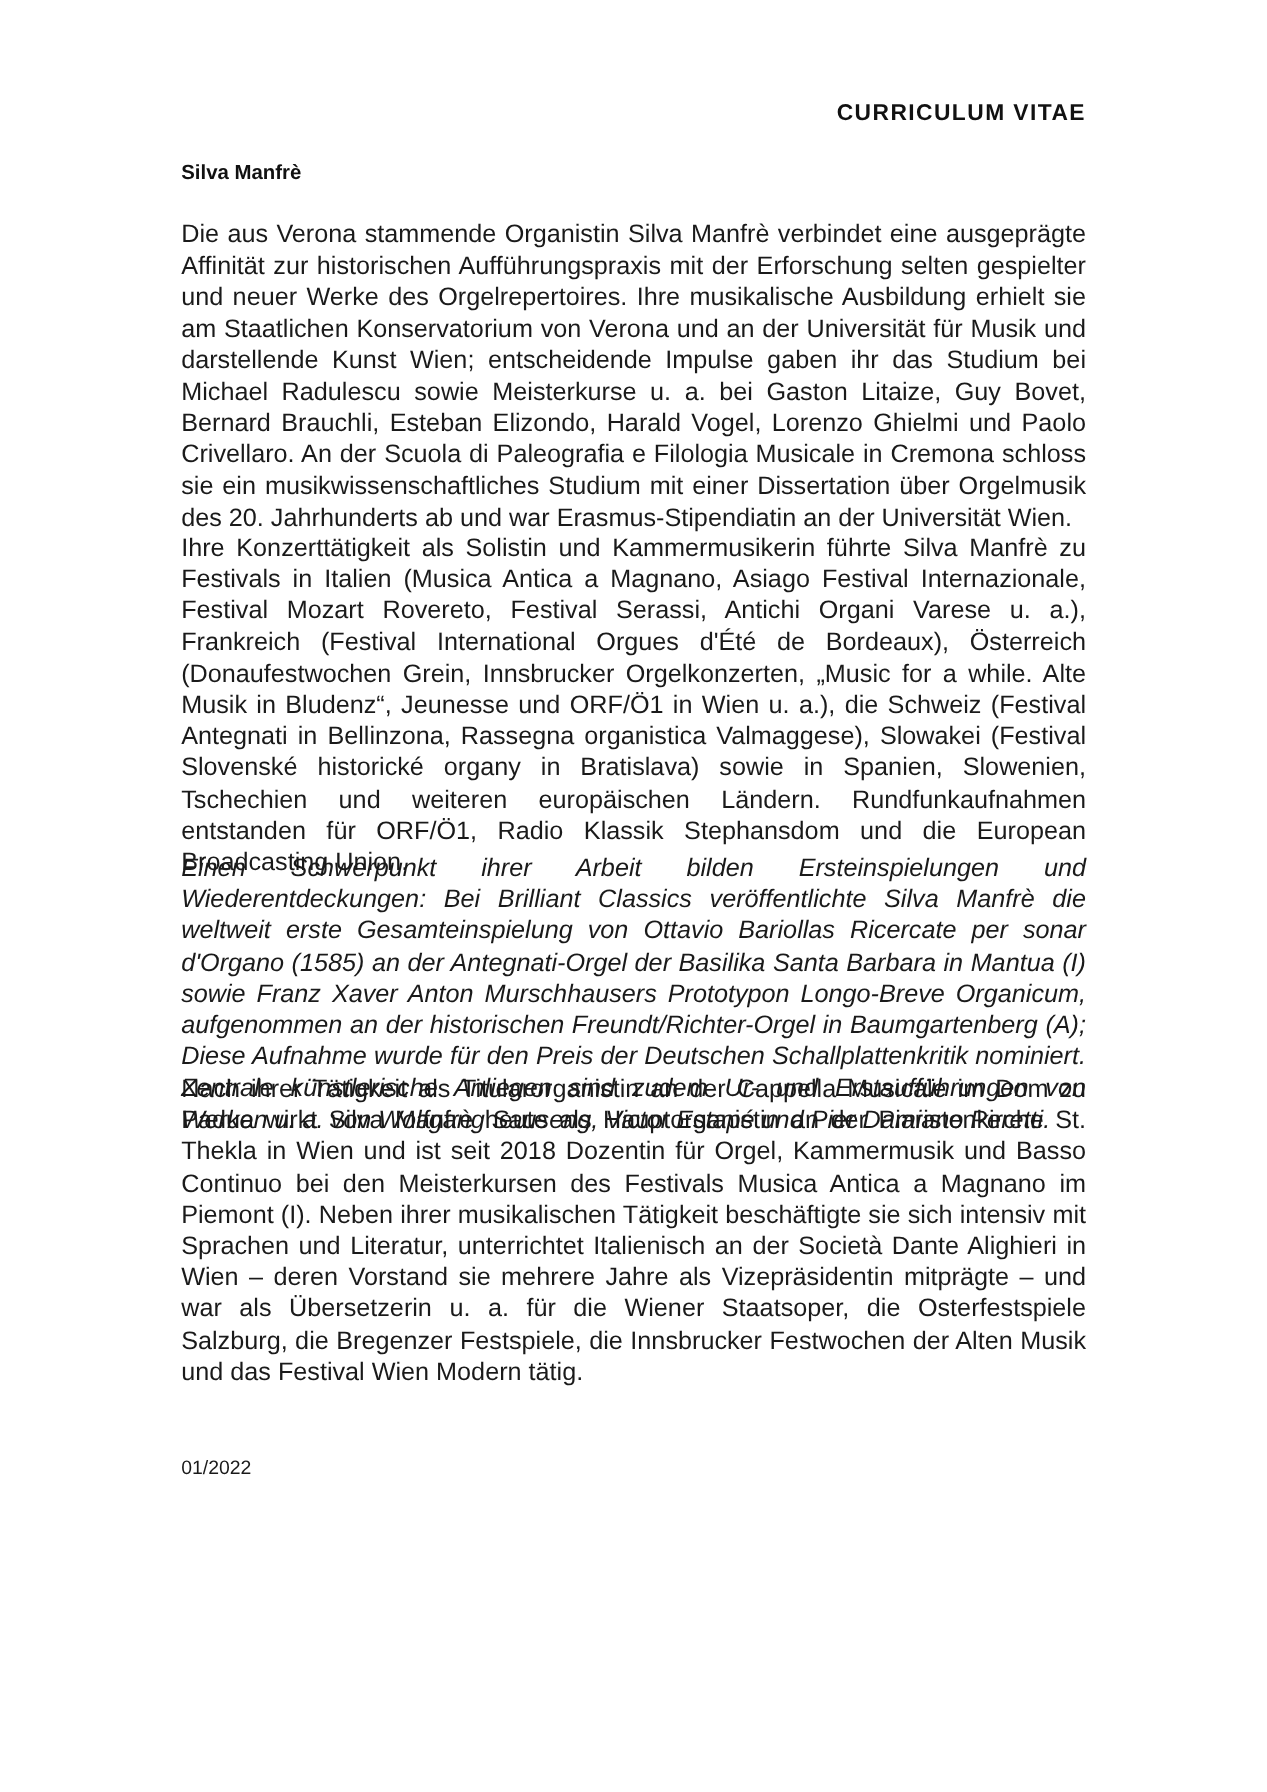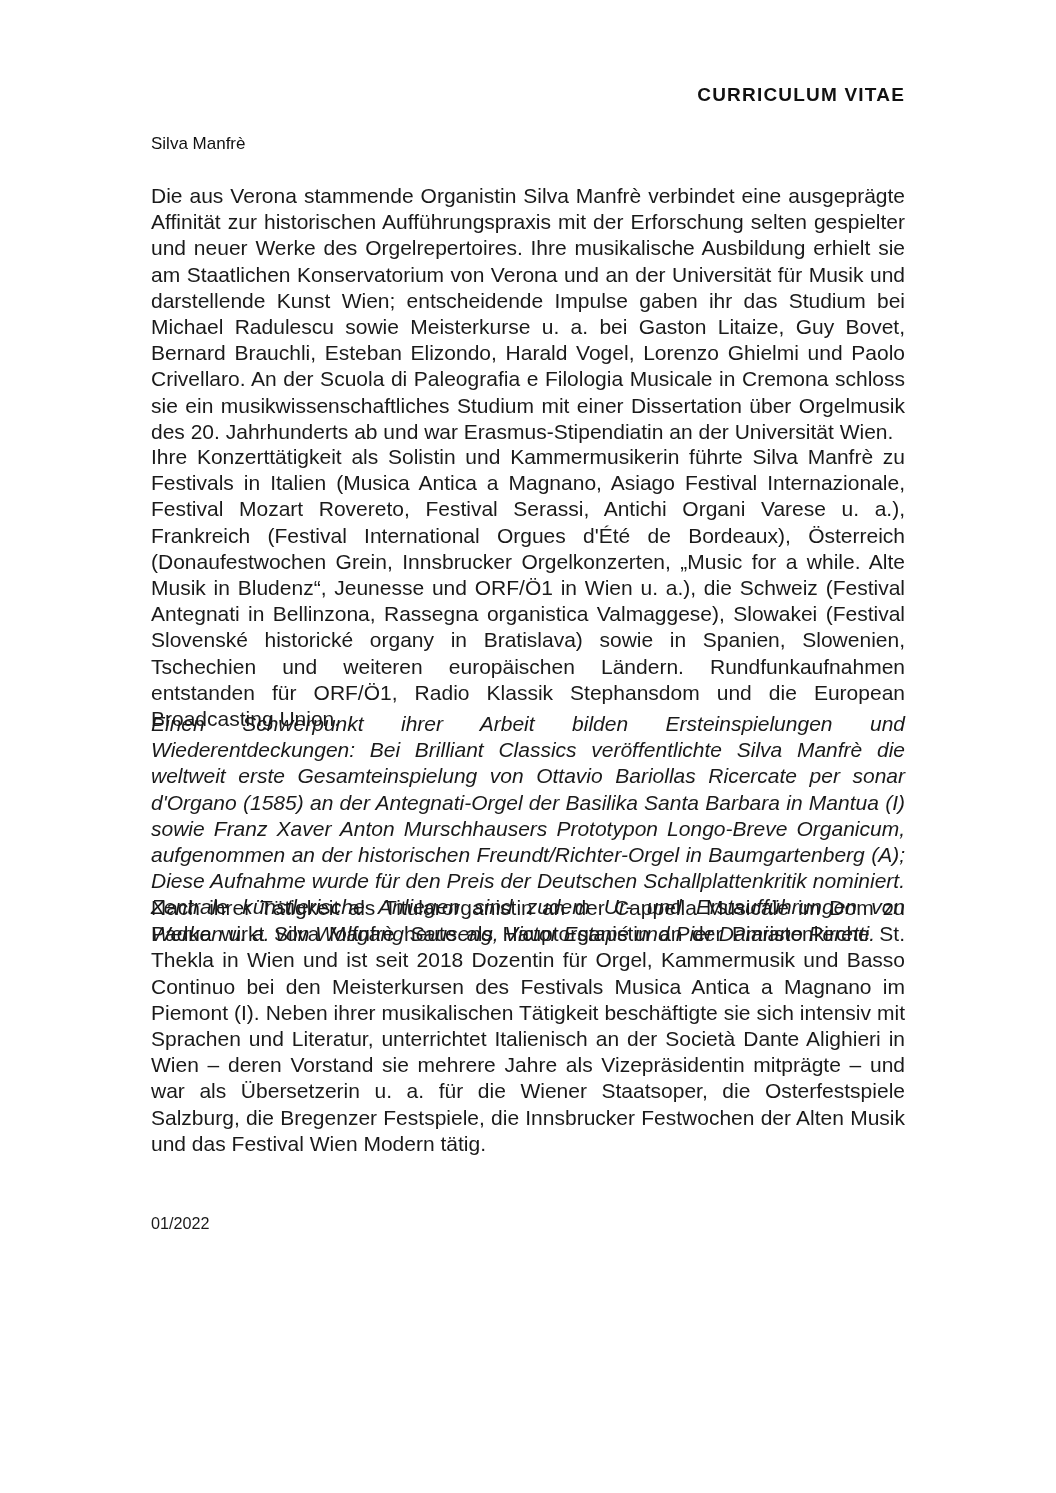--- a/index.html
+++ b/index.html
@@ -29,21 +29,21 @@
       font-weight: bold;
       letter-spacing: 1.2px;
       margin: 0;
       color: #111111;
     }
     .person-name {
       position: absolute;
       top: 134px;
       left: 0;
       font-size: 17px;
-      font-weight: normal;
+      font-weight: bold;
       margin: 0;
       color: #111111;
     }
     .para {
       position: absolute;
       left: 0;
       width: 754px;
       margin: 0;
       font-size: 21px;
       line-height: 26.2px;

